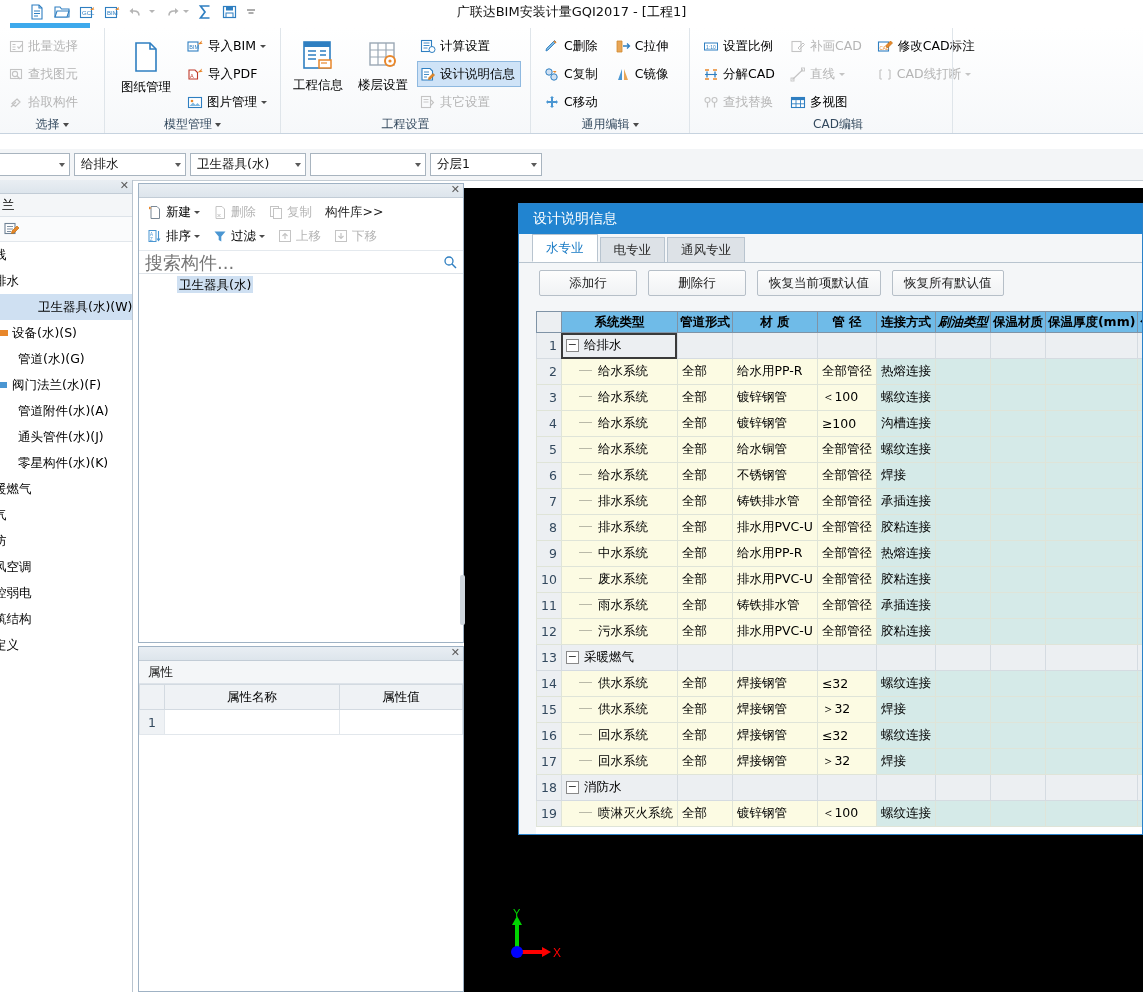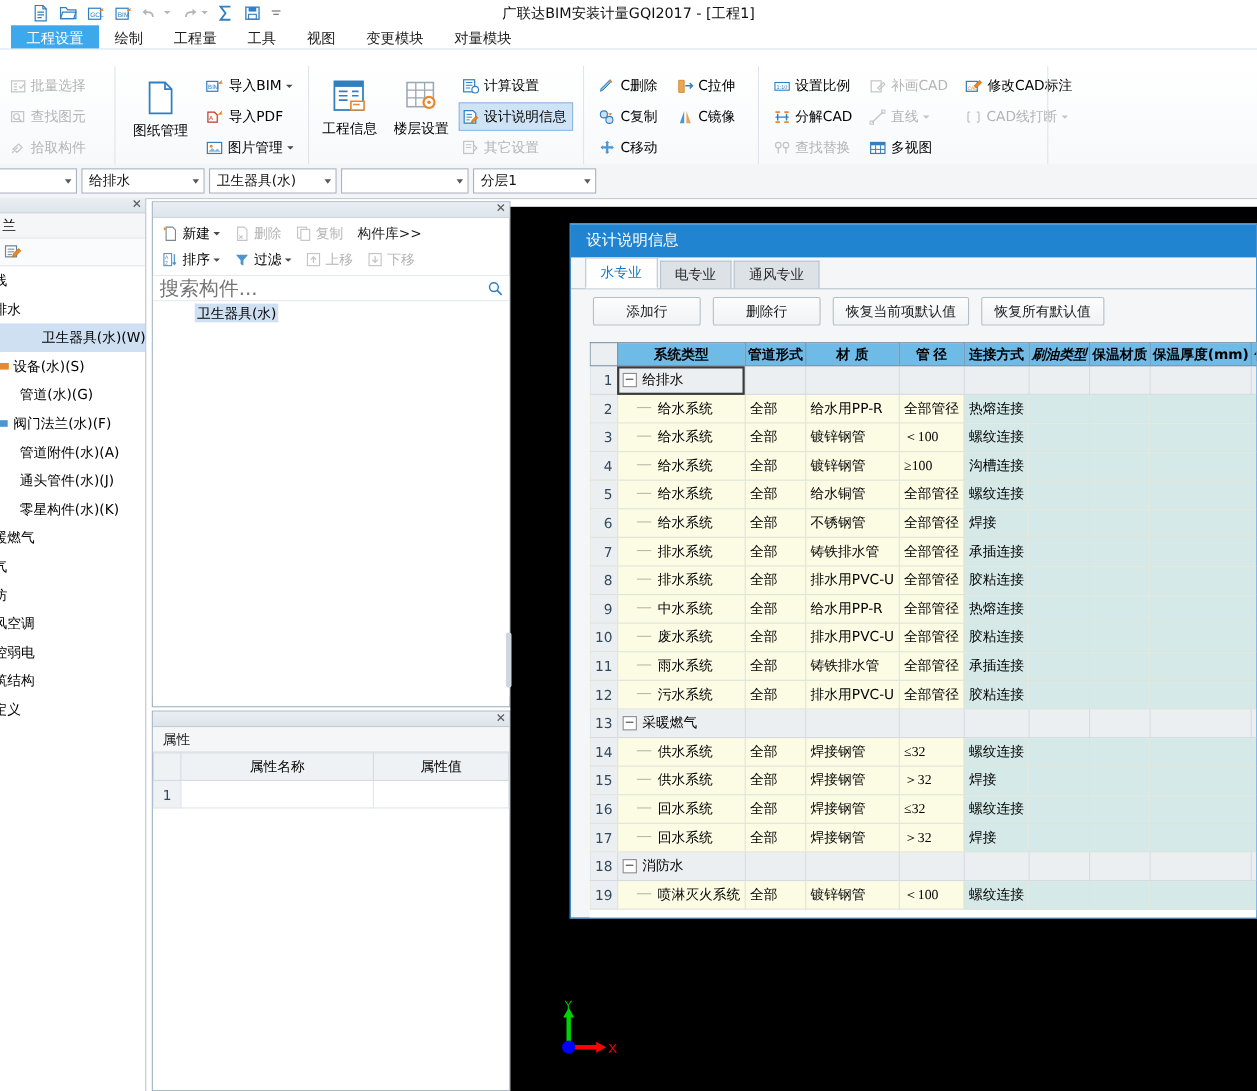--- a/index.html
+++ b/index.html
@@ -35,21 +35,21 @@
   }
   .rtab {
     padding:2px 14px 0 14px; font-size:13px; color:#1c1c1c;
     display:flex; align-items:center; cursor:default; white-space:nowrap;
   }
   .rtab.active { background:#3da9ec; color:#fff; }
   .rtab-spacer { width:10px; }
 
   
   .ribbon {
-    position:absolute; left:0; top:60px; width:1143px; height:105px;
+    position:absolute; left:0; top:28px; width:1143px; height:105px;
     background:linear-gradient(#ffffff,#f6f8fa);
     border-bottom:1px solid #c7d3df;
     display:flex; align-items:stretch;justify-content:center;
   }
   .rgroup { position:relative; display:flex; flex-direction:column; padding:3px 6px 0 6px; }
   .rgroup + .rgroup { border-left:1px solid #dfe5ea; }
   .rgroup-body { flex:1; display:flex; align-items:flex-start; gap:3px; }
   .rgroup-title {
     height:19px; line-height:19px; text-align:center; font-size:12px; color:#33495e;
     display:flex; align-items:center; justify-content:center; gap:3px;
@@ -190,21 +190,21 @@
   tr.datarow td.c-sys, tr.datarow td.c-form, tr.datarow td.c-mat, tr.datarow td.c-dia { background:#fcfbe3; }
   tr.datarow td.c-conn, tr.datarow td.c-oil, tr.datarow td.c-ins, tr.datarow td.c-th, tr.datarow td.c-prot { background:#d5eae8; }
   tr.grouprow td.c-conn, tr.grouprow td.c-oil, tr.grouprow td.c-ins, tr.grouprow td.c-th, tr.grouprow td.c-prot { background:#eceff2; }
   .expander {
     display:inline-block; width:11px; height:11px; line-height:9px; text-align:center;
     border:1px solid #8a8a8a; background:#fff; font-size:11px; margin-right:5px; vertical-align:middle;
     color:#333;
   }
   .treeline { display:inline-block; width:13px; border-top:1px solid #b9b9a8; margin:0 6px 3px 13px; vertical-align:middle;}
   .cellsel { outline:2px solid #3a3a3a; outline-offset:-2px; }
-  .c-sys{width:112px;} .c-form{width:62px;} .c-mat{width:86px;} .c-dia{width:58px;font-family:Liberation Serif, serif;}
+  .c-sys{width:112px;} .c-form{width:62px;} .c-mat{width:86px;} .c-dia{width:58px;}
   .c-conn{width:60px;} .c-oil{width:50px;font-style:italic;} .c-ins{width:50px;} .c-th{width:76px;} .c-prot{width:60px;}
 </style>
 </head>
 <body>
 
 <div class="app">
 
   <div class="titlebar">
     <div class="qat">
       <span class="qicon">

